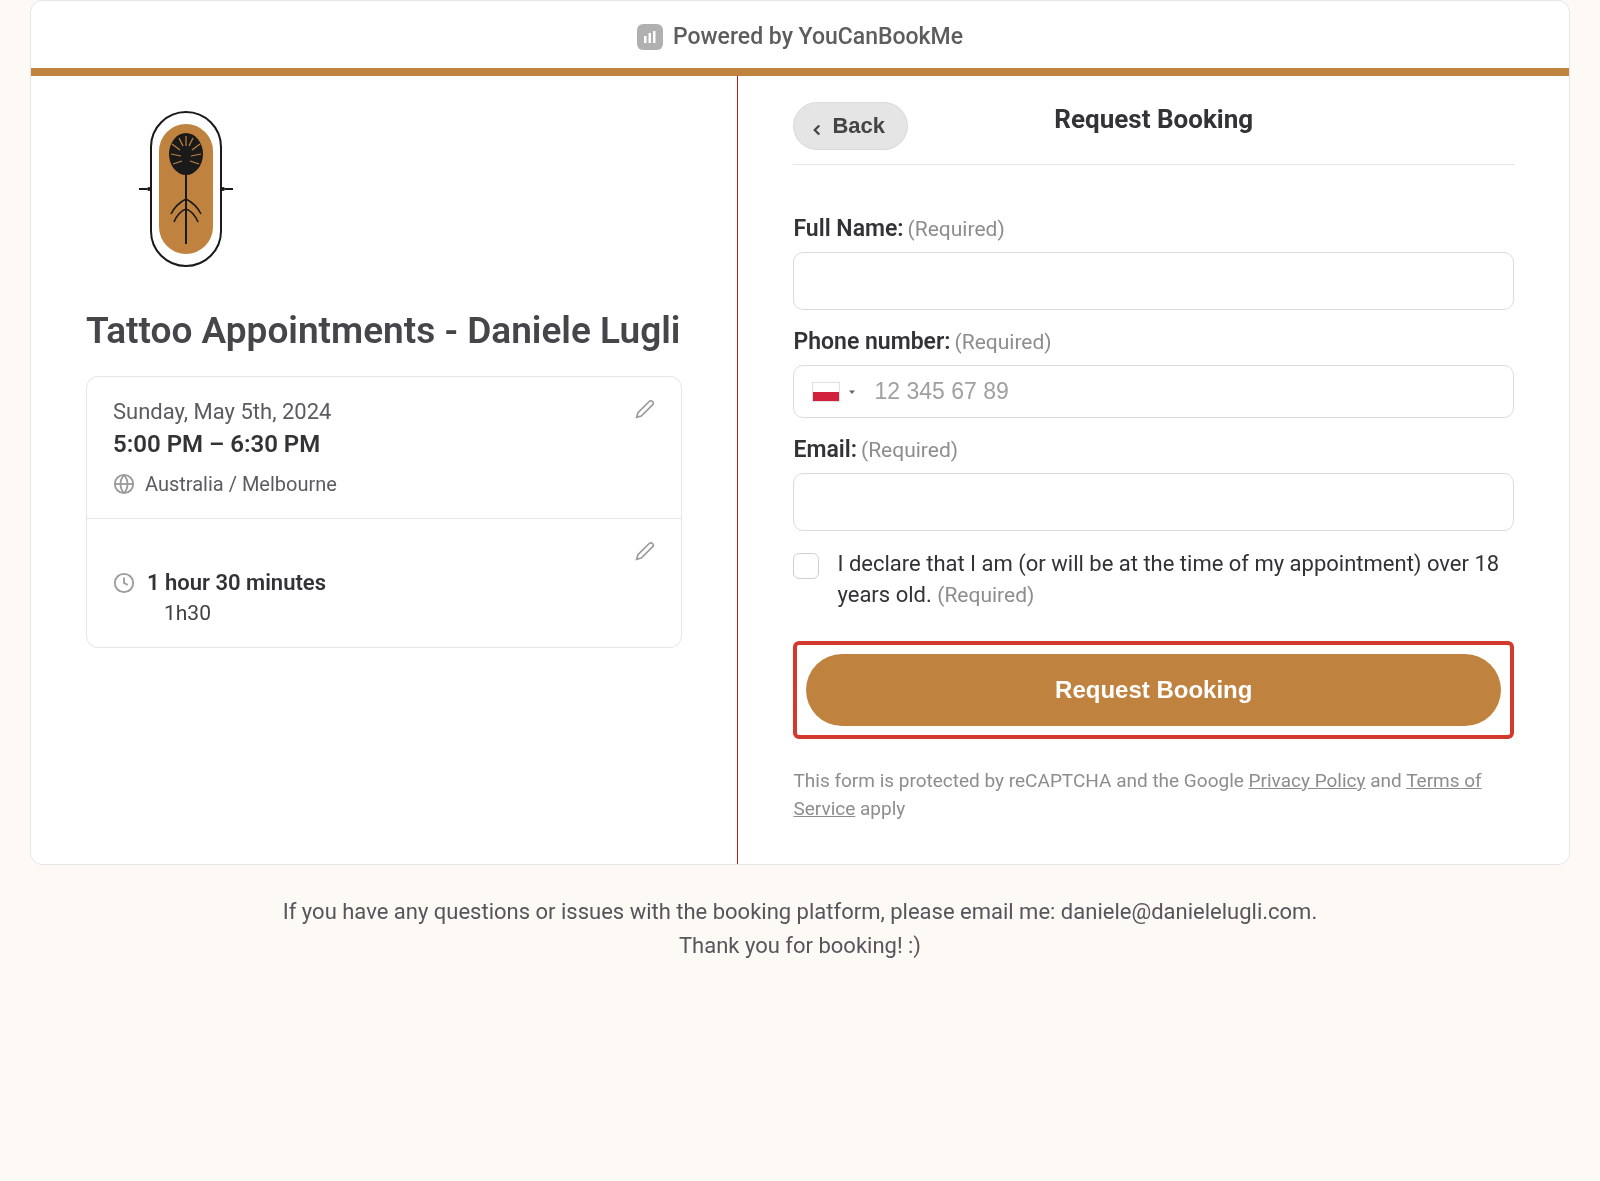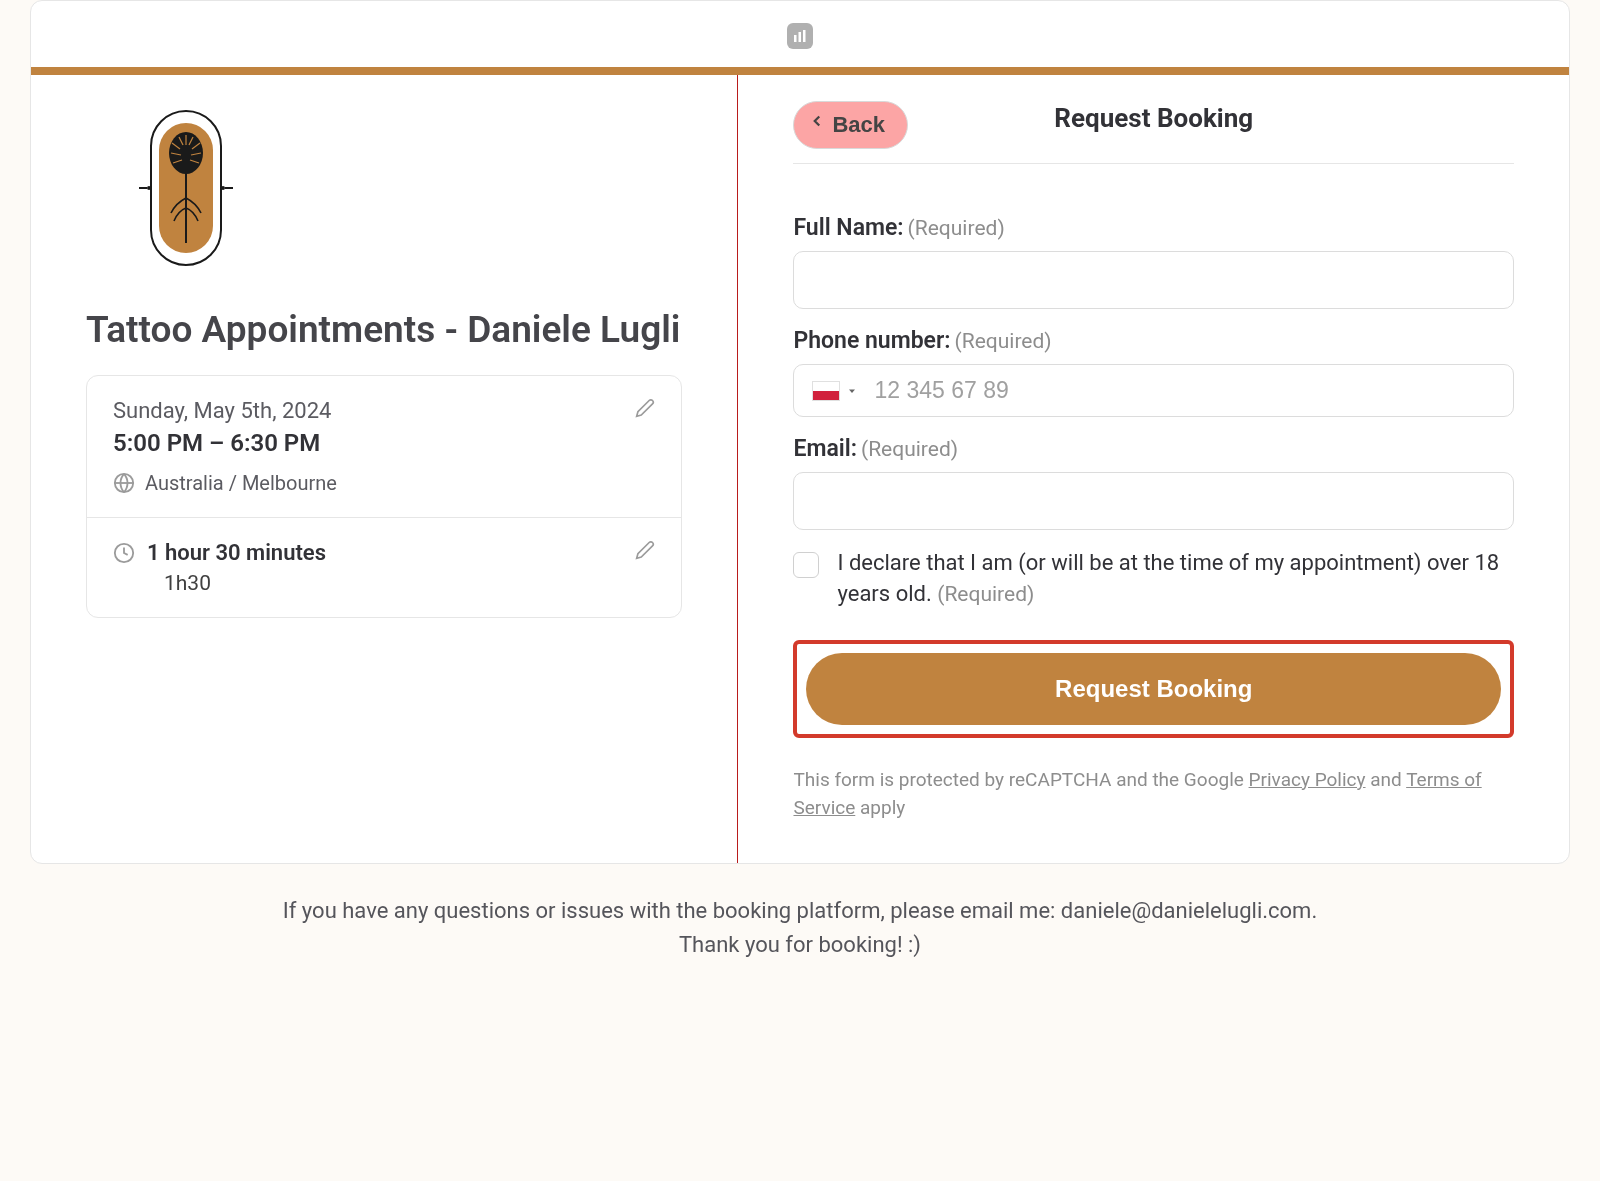--- a/index.html
+++ b/index.html
@@ -116,45 +116,46 @@
       cursor: pointer;
     }
     .details-duration-title {
       display: flex;
       align-items: center;
       gap: 12px;
       font-size: 22px;
       font-weight: 600;
       color: #323237;
       margin-bottom: 6px;
+      margin-top: 29px;
     }
     .details-duration-sub {
       font-size: 21px;
       color: #404040;
       margin-left: 51px;
     }
     .header-row {
       display: flex;
       align-items: center;
       justify-content: center;
       position: relative;
       padding-bottom: 30px;
       border-bottom: 1px solid #e6e6e6;
       margin-bottom: 50px;
     }
     .back-btn {
       position: absolute;
       left: 0;
       top: -2px;
       display: flex;
-      align-items: flex-start;
+      align-items: flex-end;
       gap: 6px;
       font-size: 22px;
       color: #444;
-      background: #fca5a5;
+      background: #e5e5e5;
       border: 1px solid #d9d9d9;
       border-radius: 999px;
       padding: 10px 22px 10px 14px;
       cursor: pointer;
       font-weight: 600;
     }
     .header-title {
       font-size: 26px;
       font-weight: 700;
       color: #323237;
@@ -274,20 +275,21 @@
   <div class="card">
 
     <div class="powered-bar">
       <span class="powered-icon">
         <svg width="14" height="14" viewBox="0 0 14 14" fill="white">
             <rect x="1" y="6" width="2.5" height="7"></rect>
             <rect x="5.5" y="3" width="2.5" height="10"></rect>
             <rect x="10" y="1" width="2.5" height="12"></rect>
           </svg>
       </span>
+      <span>Powered by YouCanBookMe</span>
     </div>
 
     <div class="main-split">
 
       <div class="left-col">
         <div class="logo-box">
           <svg class="logo-svg" viewBox="0 0 110 170">
             <rect x="20" y="8" width="70" height="154" rx="35" fill="none" stroke="#1a1a1a" stroke-width="2"></rect>
             <rect x="28" y="20" width="54" height="130" rx="27" fill="#c0833f"></rect>
             <line x1="8" y1="85" x2="16" y2="85" stroke="#1a1a1a" stroke-width="2"></line>

